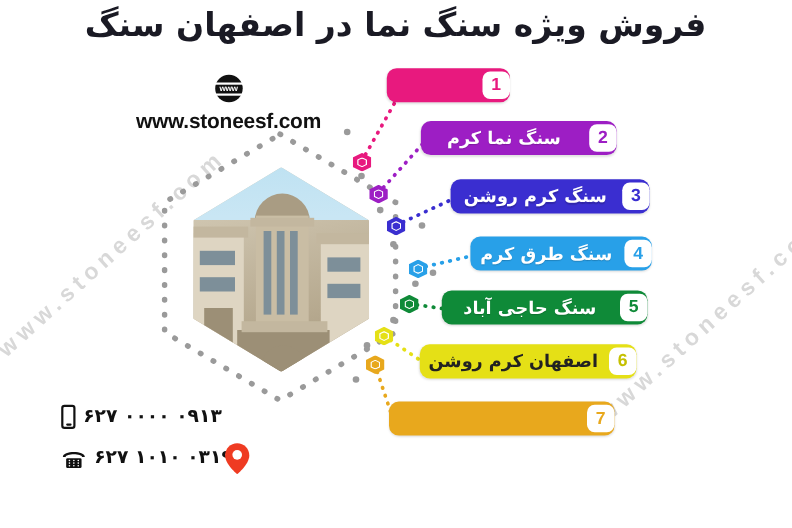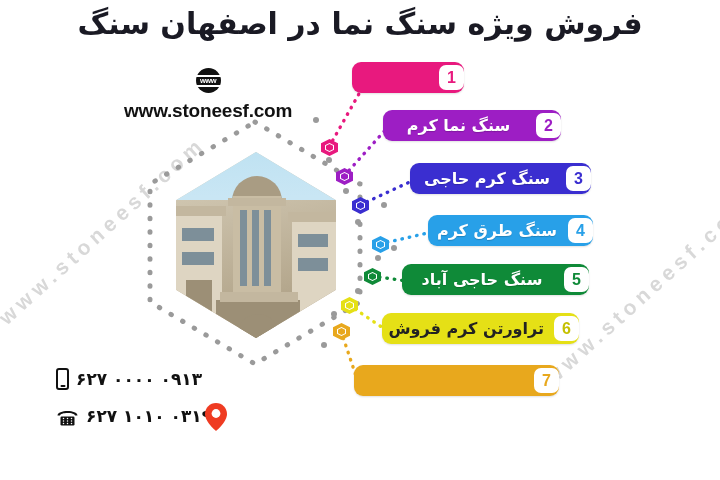--- a/index.html
+++ b/index.html
@@ -322,36 +322,36 @@
       <span class="badge" style="color:#e8197e;">1</span>
     </div>
 
     <div class="bar" style="left:383px;top:110px;width:178px;background:#9d1ec4;">
       <span class="badge" style="color:#9d1ec4;">2</span>
       <span class="bar-text">سنگ نما کرم</span>
     </div>
 
     <div class="bar" style="left:410px;top:163px;width:181px;background:#3a2ed0;">
       <span class="badge" style="color:#3a2ed0;">3</span>
-      <span class="bar-text">سنگ کرم حاجی</span>
+      <span class="bar-text">سنگ کرم روشن</span>
     </div>
 
     <div class="bar" style="left:428px;top:215px;width:165px;background:#28a0e8;">
       <span class="badge" style="color:#28a0e8;">4</span>
       <span class="bar-text">سنگ طرق کرم</span>
     </div>
 
     <div class="bar" style="left:402px;top:264px;width:187px;background:#0f8a38;">
       <span class="badge" style="color:#0f8a38;">5</span>
       <span class="bar-text">سنگ حاجی آباد</span>
     </div>
 
     <div class="bar dark-text" style="left:382px;top:313px;width:197px;background:#e5e016;">
       <span class="badge" style="color:#c5c000;">6</span>
-      <span class="bar-text">تراورتن کرم فروش</span>
+      <span class="bar-text">اصفهان کرم روشن</span>
     </div>
 
     <div class="bar" style="left:354px;top:365px;width:205px;background:#e8a81d;">
       <span class="badge" style="color:#e8a81d;">7</span>
     </div>
 
   </div>
 
   <div class="contact">
 

